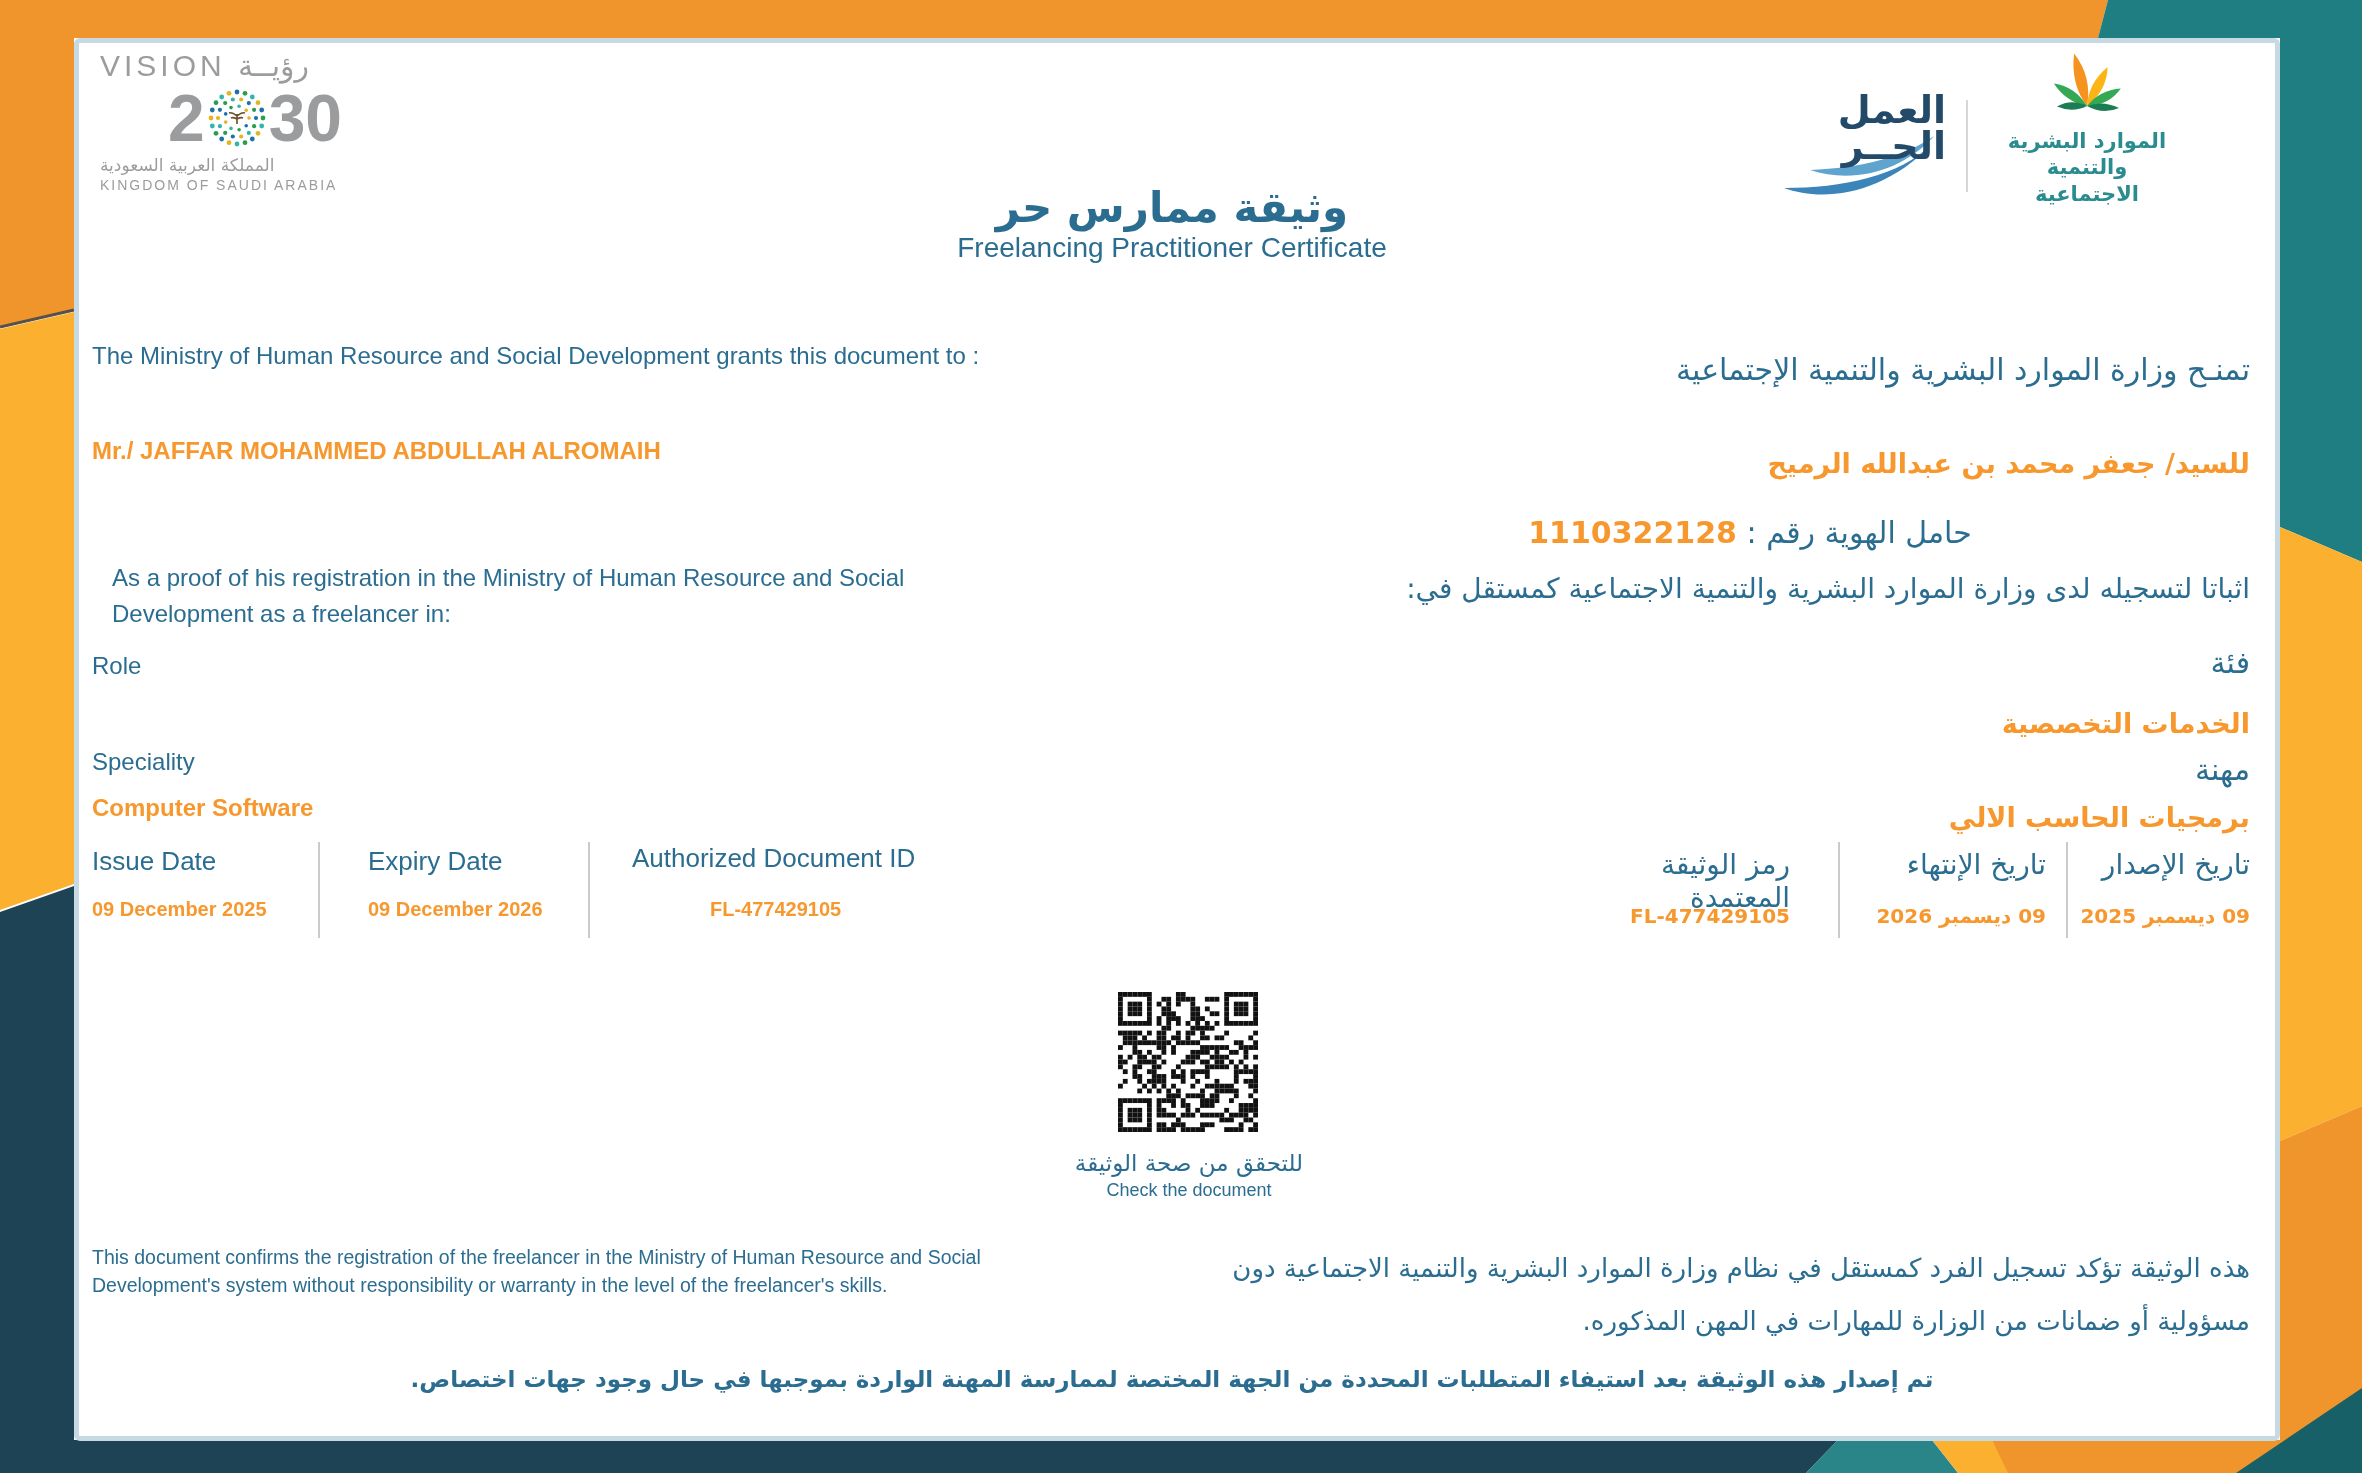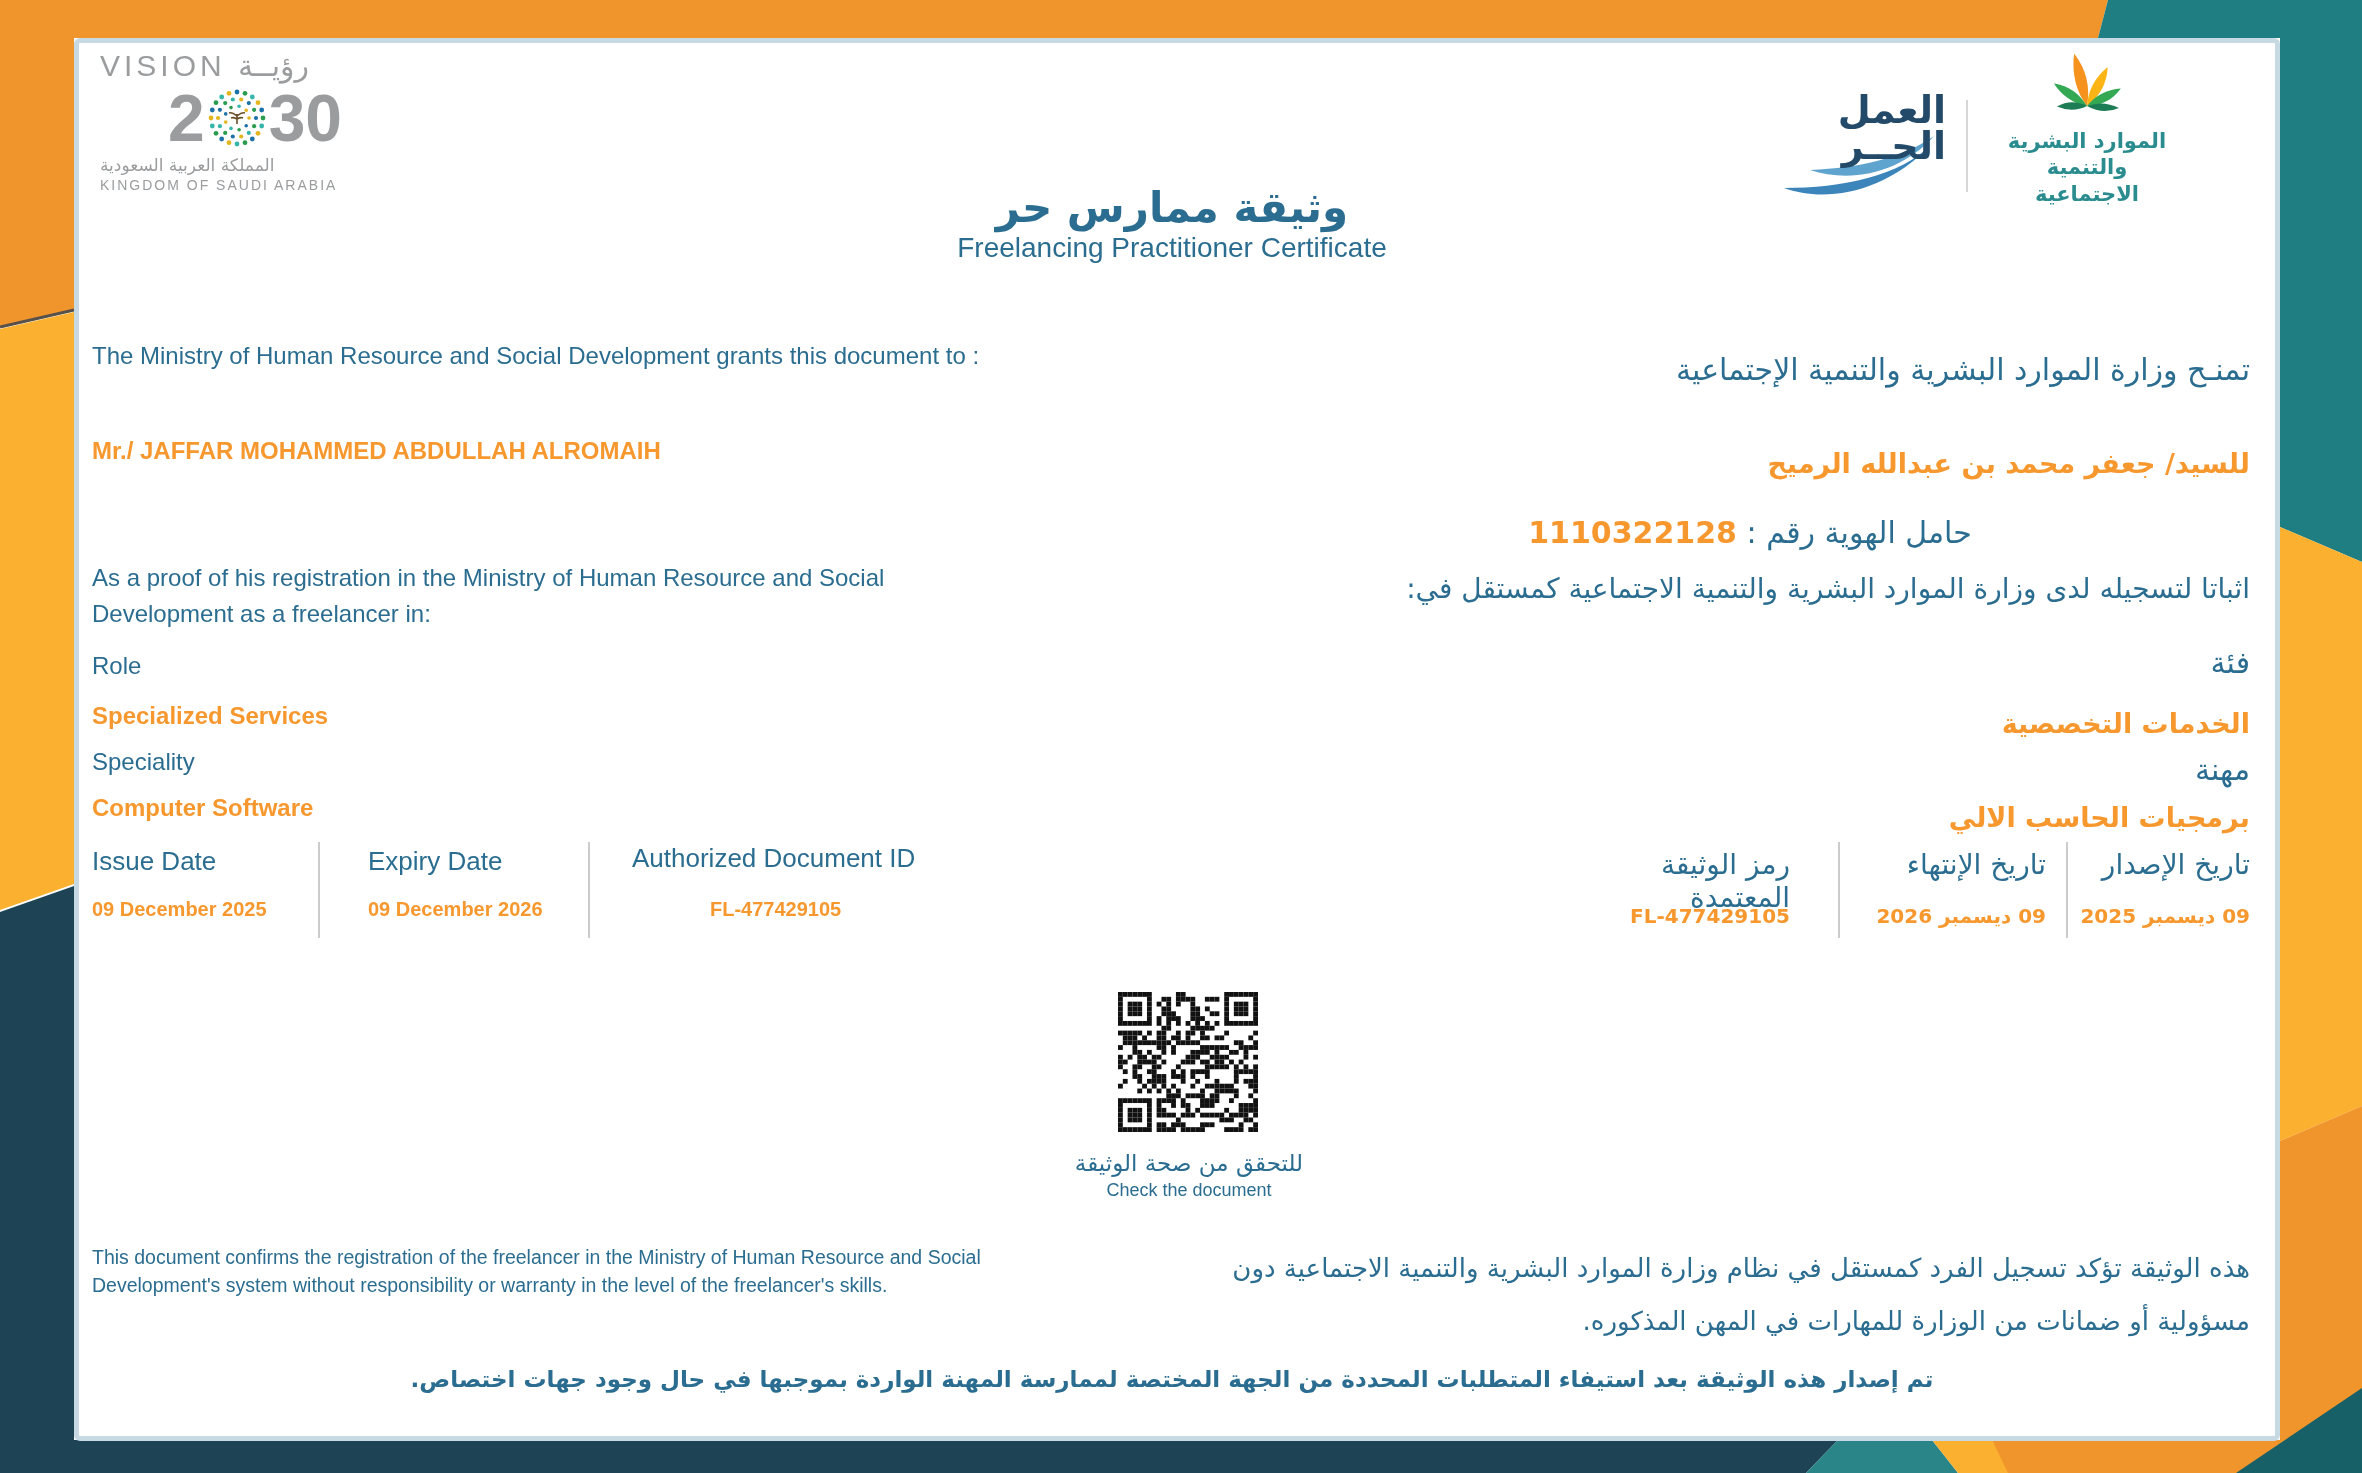--- a/index.html
+++ b/index.html
@@ -180,23 +180,22 @@
     </svg>
     <div class="ministry-name">الموارد البشرية</div>
     <div class="ministry-name">والتنمية الاجتماعية</div>
   </div>
 
   <div class="abs z title-ar ar teal">وثيقة ممارس حر</div>
   <div class="abs z title-en en teal">Freelancing Practitioner Certificate</div>
 
   <div class="abs z en-col teal" style="top:338px;">The Ministry of Human Resource and Social Development grants this document to :</div>
   <div class="abs z en-col orange bold" style="top:433px;">Mr./ JAFFAR MOHAMMED ABDULLAH ALROMAIH</div>
-  <div class="abs z en-col teal" style="top:560px;">As a proof of his registration in the Ministry of Human Resource and Social Development as a freelancer in:</div>
+  <div class="abs z en-col teal" style="top:560px;margin-left:20px;">As a proof of his registration in the Ministry of Human Resource and Social Development as a freelancer in:</div>
   <div class="abs z en-col teal" style="top:648px;">Role</div>
-  <div class="abs z en-col orange bold" style="top:698px;">Specialized Services</div>
   <div class="abs z en-col teal" style="top:744px;">Speciality</div>
   <div class="abs z en-col orange bold" style="top:790px;">Computer Software</div>
 
   <div class="abs z ar ar-col teal" style="top:352px;font-size:30px;">تمنـح وزارة الموارد البشرية والتنمية الإجتماعية</div>
   <div class="abs z ar ar-col orange bold" style="top:448px;font-size:27px;">للسيد/ جعفر محمد بن عبدالله الرميح</div>
   <div class="abs z ar ar-col" style="top:515px;font-size:30px;text-align:center;">
     <span class="teal">حامل الهوية رقم :</span>
     <span class="orange bold">1110322128</span>
   </div>
   <div class="abs z ar ar-col teal" style="top:572px;font-size:28px;">اثباتا لتسجيله لدى وزارة الموارد البشرية والتنمية الاجتماعية كمستقل في:</div>

